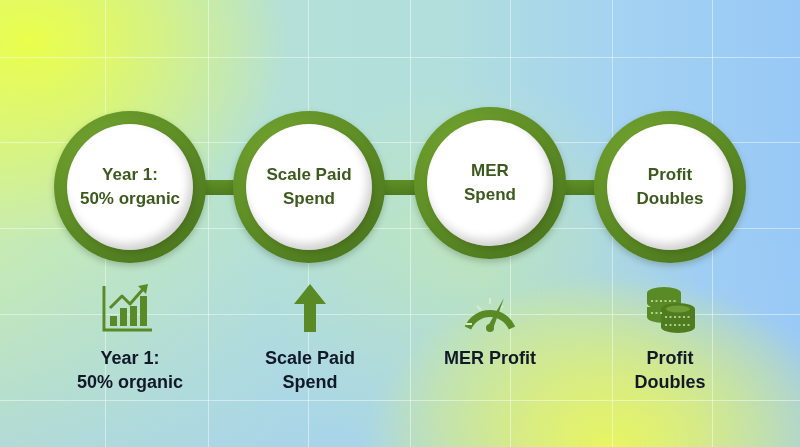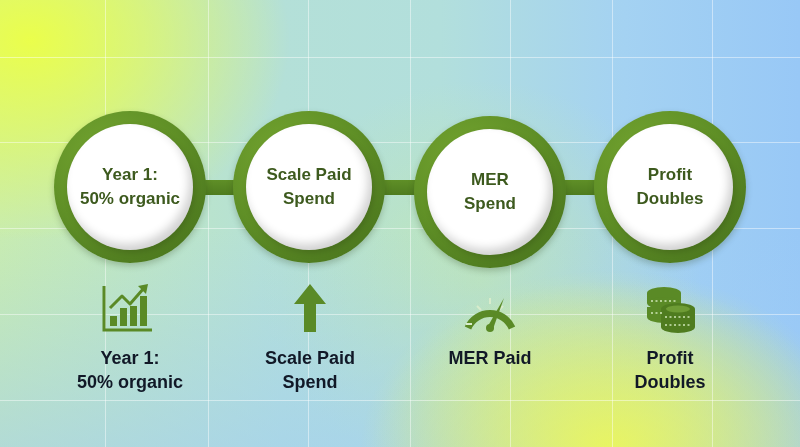--- a/index.html
+++ b/index.html
@@ -83,21 +83,21 @@
   </div>
 </div>
 
 <div class="node" style="left:233px; top:111px;">
   <div class="node-inner">
     <div class="node-text">Scale Paid</div>
     <div class="node-text">Spend</div>
   </div>
 </div>
 
-<div class="node" style="left:414px; top:116px;">
+<div class="node" style="left:414px; top:107px;">
   <div class="node-inner">
     <div class="node-text">MER</div>
     <div class="node-text">Spend</div>
   </div>
 </div>
 
 <div class="node" style="left:594px; top:111px;">
   <div class="node-inner">
     <div class="node-text">Profit</div>
     <div class="node-text">Doubles</div>
@@ -140,19 +140,19 @@
 
 <div class="label" style="left:40px; top:346px;">
   <div>Year 1:</div>
   <div>50% organic</div>
 </div>
 <div class="label" style="left:220px; top:346px;">
   <div>Scale Paid</div>
   <div>Spend</div>
 </div>
 <div class="label" style="left:400px; top:346px;">
-  <div>MER Paid</div>
+  <div>MER Profit</div>
   <div></div>
 </div>
 <div class="label" style="left:580px; top:346px;">
   <div>Profit</div>
   <div>Doubles</div>
 </div>
 
 </body></html>

